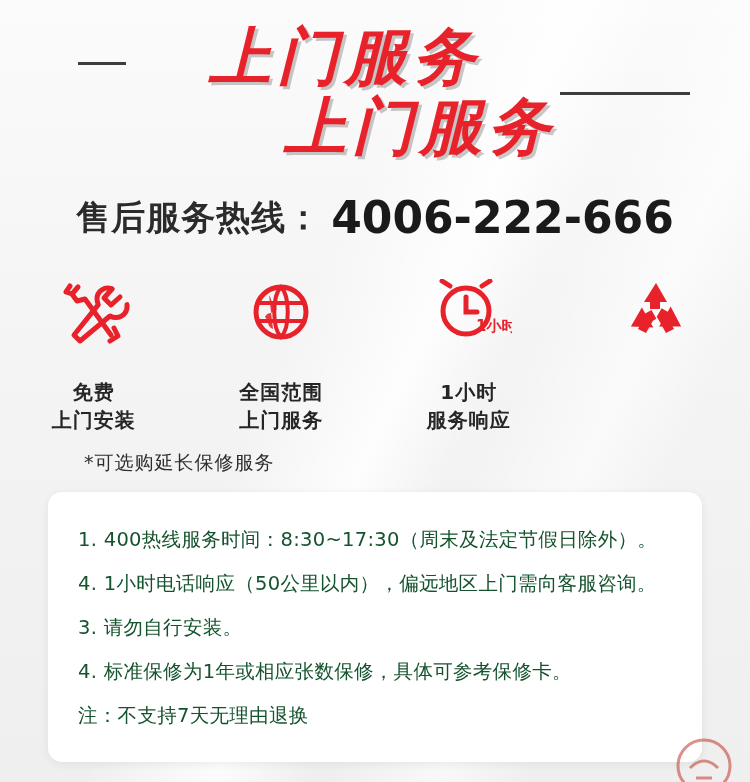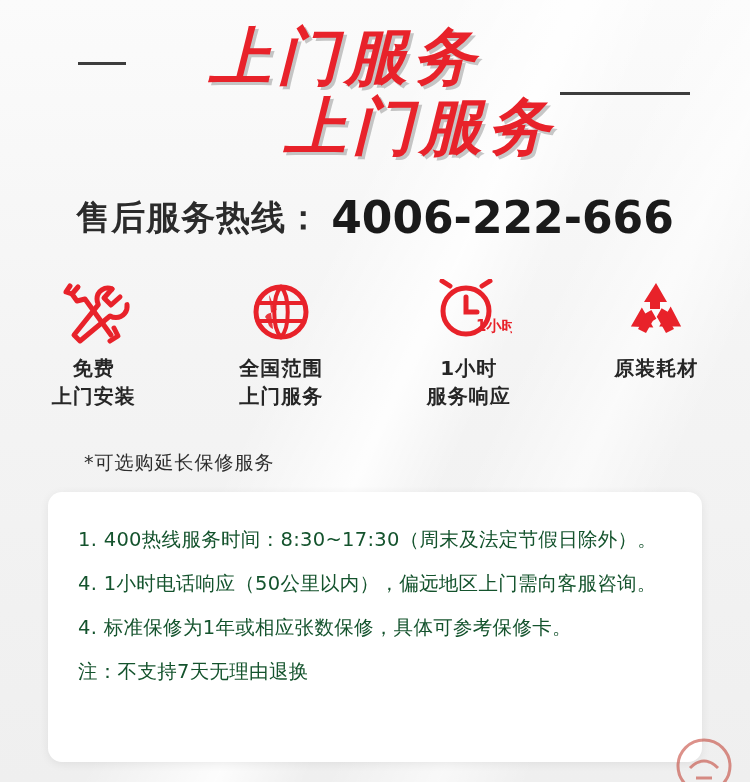--- a/index.html
+++ b/index.html
@@ -105,21 +105,21 @@
     width: 160px;
     text-align: center;
   }
   .feature-icon {
     height: 72px;
     display: flex;
     align-items: center;
     justify-content: center;
   }
   .feature-label {
-    margin-top: 4px;
+    margin-top: 28px;
     font-family: "DejaVu Sans", sans-serif;
     font-size: 20px;
     font-weight: bold;
     color: #262626;
     line-height: 28px;
     letter-spacing: 1px;
   }
 
   
   .note {
@@ -240,31 +240,31 @@
             <path d="M39 4 l11 19 -7 0 0 7 -10 0 0 -7 -6 0z" transform="rotate(0 39 33)"></path>
             <path d="M39 4 l11 19 -7 0 0 7 -10 0 0 -7 -6 0z" transform="rotate(120 39 33)"></path>
             <path d="M39 4 l11 19 -7 0 0 7 -10 0 0 -7 -6 0z" transform="rotate(240 39 33)"></path>
             <path d="M30 34 l-9 16 8 4 9 -16z"></path>
             <path d="M48 34 l9 16 -8 4 -9 -16z"></path>
             <path d="M25 54 h28 v9 h-28z" opacity="0"></path>
           </g>
         </svg>
       </div>
       <div class="feature-label">
-        <div>原装耗材</div>
       </div>
     </div>
 
   </div>
 
   <div class="note">*可选购延长保修服务</div>
 
   <div class="terms-card">
     <div class="term">1. 400热线服务时间：8:30~17:30（周末及法定节假日除外）。</div>
     <div class="term">4. 1小时电话响应（50公里以内），偏远地区上门需向客服咨询。</div>
+    <div class="term">3. 请勿自行安装。</div>
     <div class="term">4. 标准保修为1年或相应张数保修，具体可参考保修卡。</div>
     <div class="term">注：不支持7天无理由退换</div>
   </div>
 
   <div class="watermark">
     <svg width="76" height="56" viewBox="0 0 76 56" xmlns="http://www.w3.org/2000/svg">
       <circle cx="38" cy="40" r="26" fill="none" stroke="#c0392b" stroke-width="3"></circle>
       <path d="M24 42 q14 -14 28 0" fill="none" stroke="#c0392b" stroke-width="3"></path>
       <path d="M30 52 h16" stroke="#c0392b" stroke-width="3"></path>
     </svg>

